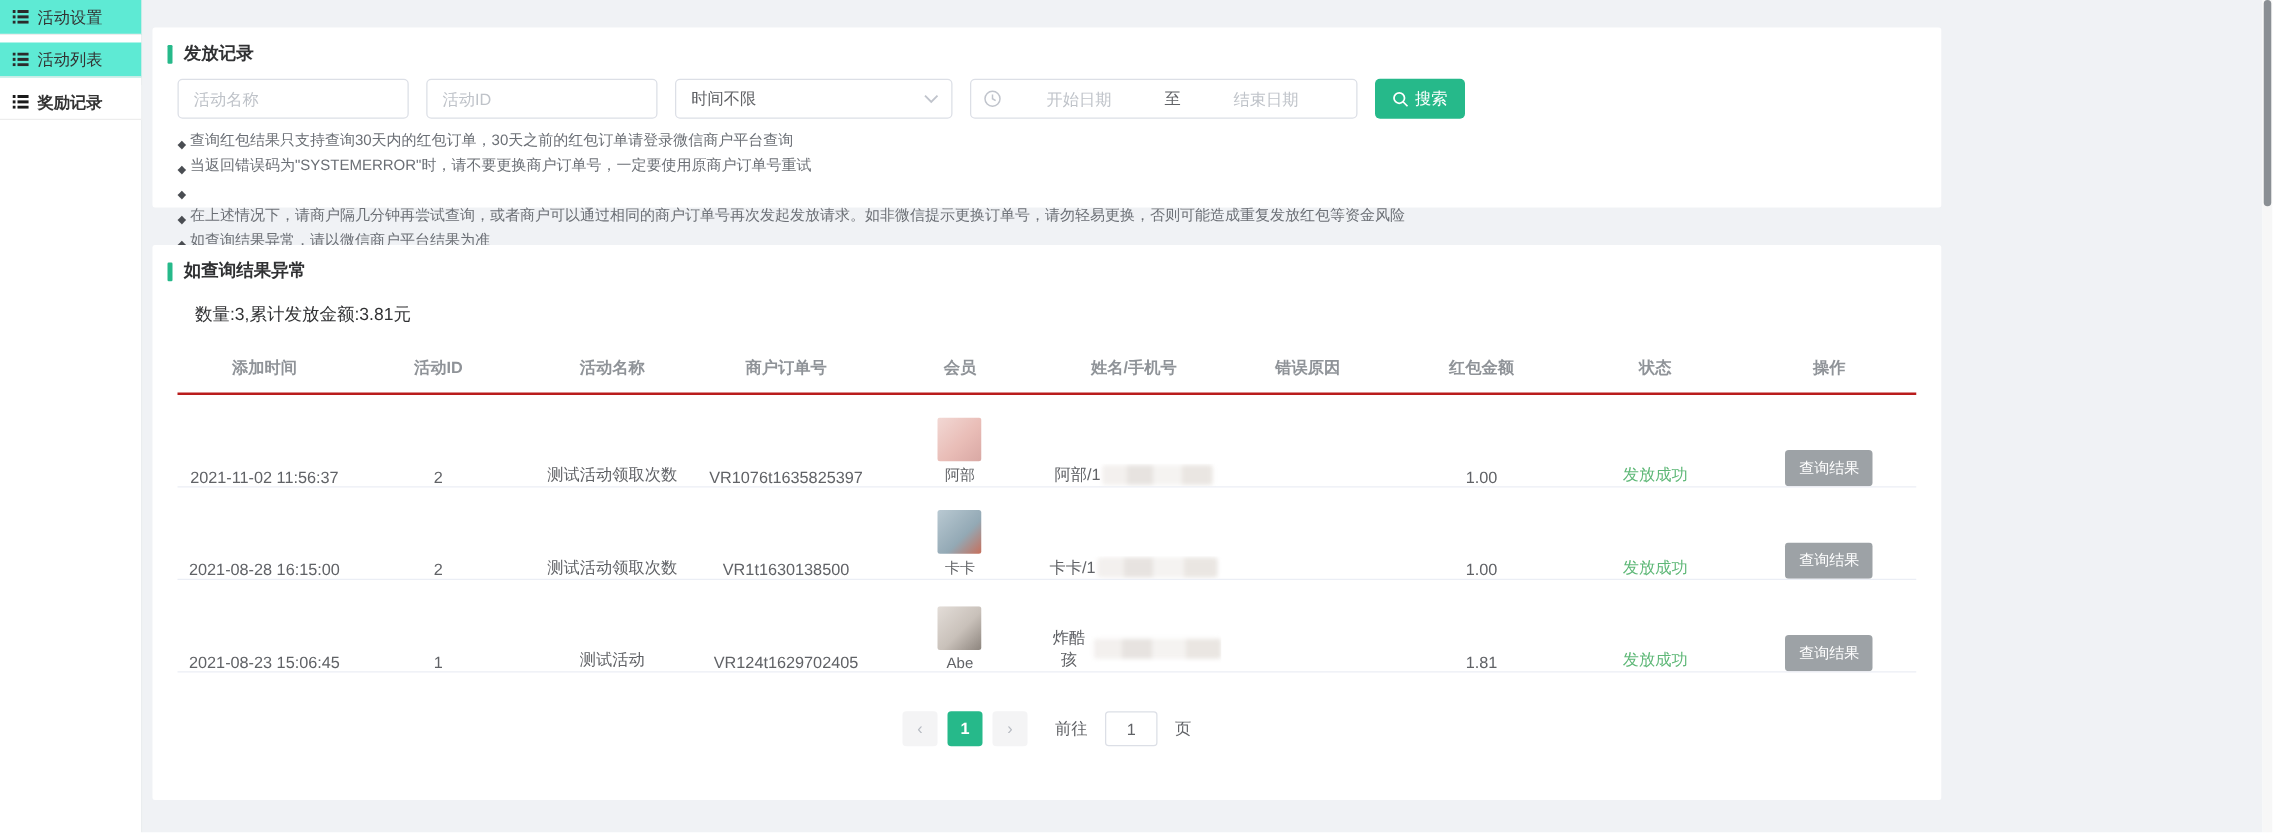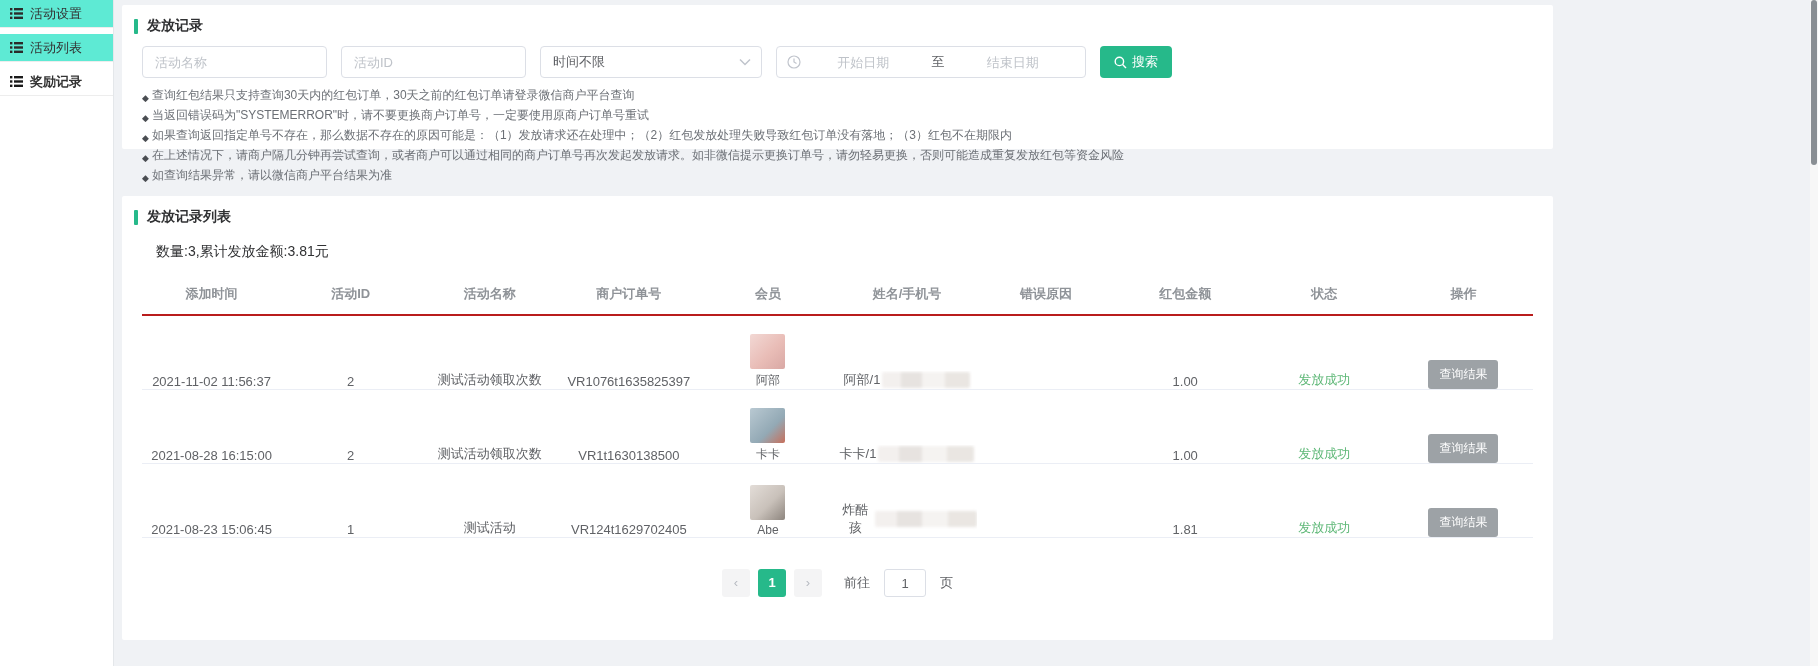--- a/index.html
+++ b/index.html
@@ -22,21 +22,21 @@
   .list-ico { width:13px; height:11px; display:inline-block; flex:0 0 13px; }
   
   .main {
     position:absolute; left:114px; top:0; right:8px; height:666px;
     background:#f0f2f5;
   }
   .card {
     position:absolute; left:8px; width:1431px; background:#fff;
     border-radius:2px;
   }
-  .card1 { top:5px; height:144px; }
+  .card1 { top:22px; height:144px; }
   .card2 { top:196px; height:444px; }
   .card-title { display:flex; align-items:center; gap:9px; padding:12px 0 0 12px; }
   .green-bar { width:4px; height:15px; background:#26b98a; border-radius:1px; }
   .card-title span { font-size:14px; font-weight:bold; color:#303133; }
   
   .filters { display:flex; align-items:center; gap:14px; margin:11px 0 0 20px; }
   .text-input {
     width:185px; height:32px; border:1px solid #dcdfe6; border-radius:4px;
     padding:0 12px; font-size:13px; color:#606266; outline:none;
     font-family:"Liberation Sans","DejaVu Sans",sans-serif;
@@ -191,37 +191,36 @@
       <div class="note-line">
         <span class="note-bullet">◆</span>
         <span>查询红包结果只支持查询30天内的红包订单，30天之前的红包订单请登录微信商户平台查询</span>
       </div>
       <div class="note-line">
         <span class="note-bullet">◆</span>
         <span>当返回错误码为"SYSTEMERROR"时，请不要更换商户订单号，一定要使用原商户订单号重试</span>
       </div>
       <div class="note-line">
         <span class="note-bullet">◆</span>
-        <span>如果查询返回指定单号不存在，那么数据不存在的原因可能是：（1）发放请求还在处理中；（2）红包发放处理失败导致红包订单没有落地；（3）红包不在期限内</span>
       </div>
       <div class="note-line">
         <span class="note-bullet">◆</span>
         <span>在上述情况下，请商户隔几分钟再尝试查询，或者商户可以通过相同的商户订单号再次发起发放请求。如非微信提示更换订单号，请勿轻易更换，否则可能造成重复发放红包等资金风险</span>
       </div>
       <div class="note-line">
         <span class="note-bullet">◆</span>
         <span>如查询结果异常，请以微信商户平台结果为准</span>
       </div>
     </div>
   </div>
 
   <div class="card card2">
     <div class="card-title">
       <div class="green-bar"></div>
-      <span>发放记录列表</span>
+      <span>如查询结果异常</span>
     </div>
 
     <div class="summary">数量:3,累计发放金额:3.81元</div>
 
     <div class="table">
       <div class="t-head">
         <div class="t-cell">添加时间</div>
         <div class="t-cell">活动ID</div>
         <div class="t-cell">活动名称</div>
         <div class="t-cell">商户订单号</div>

